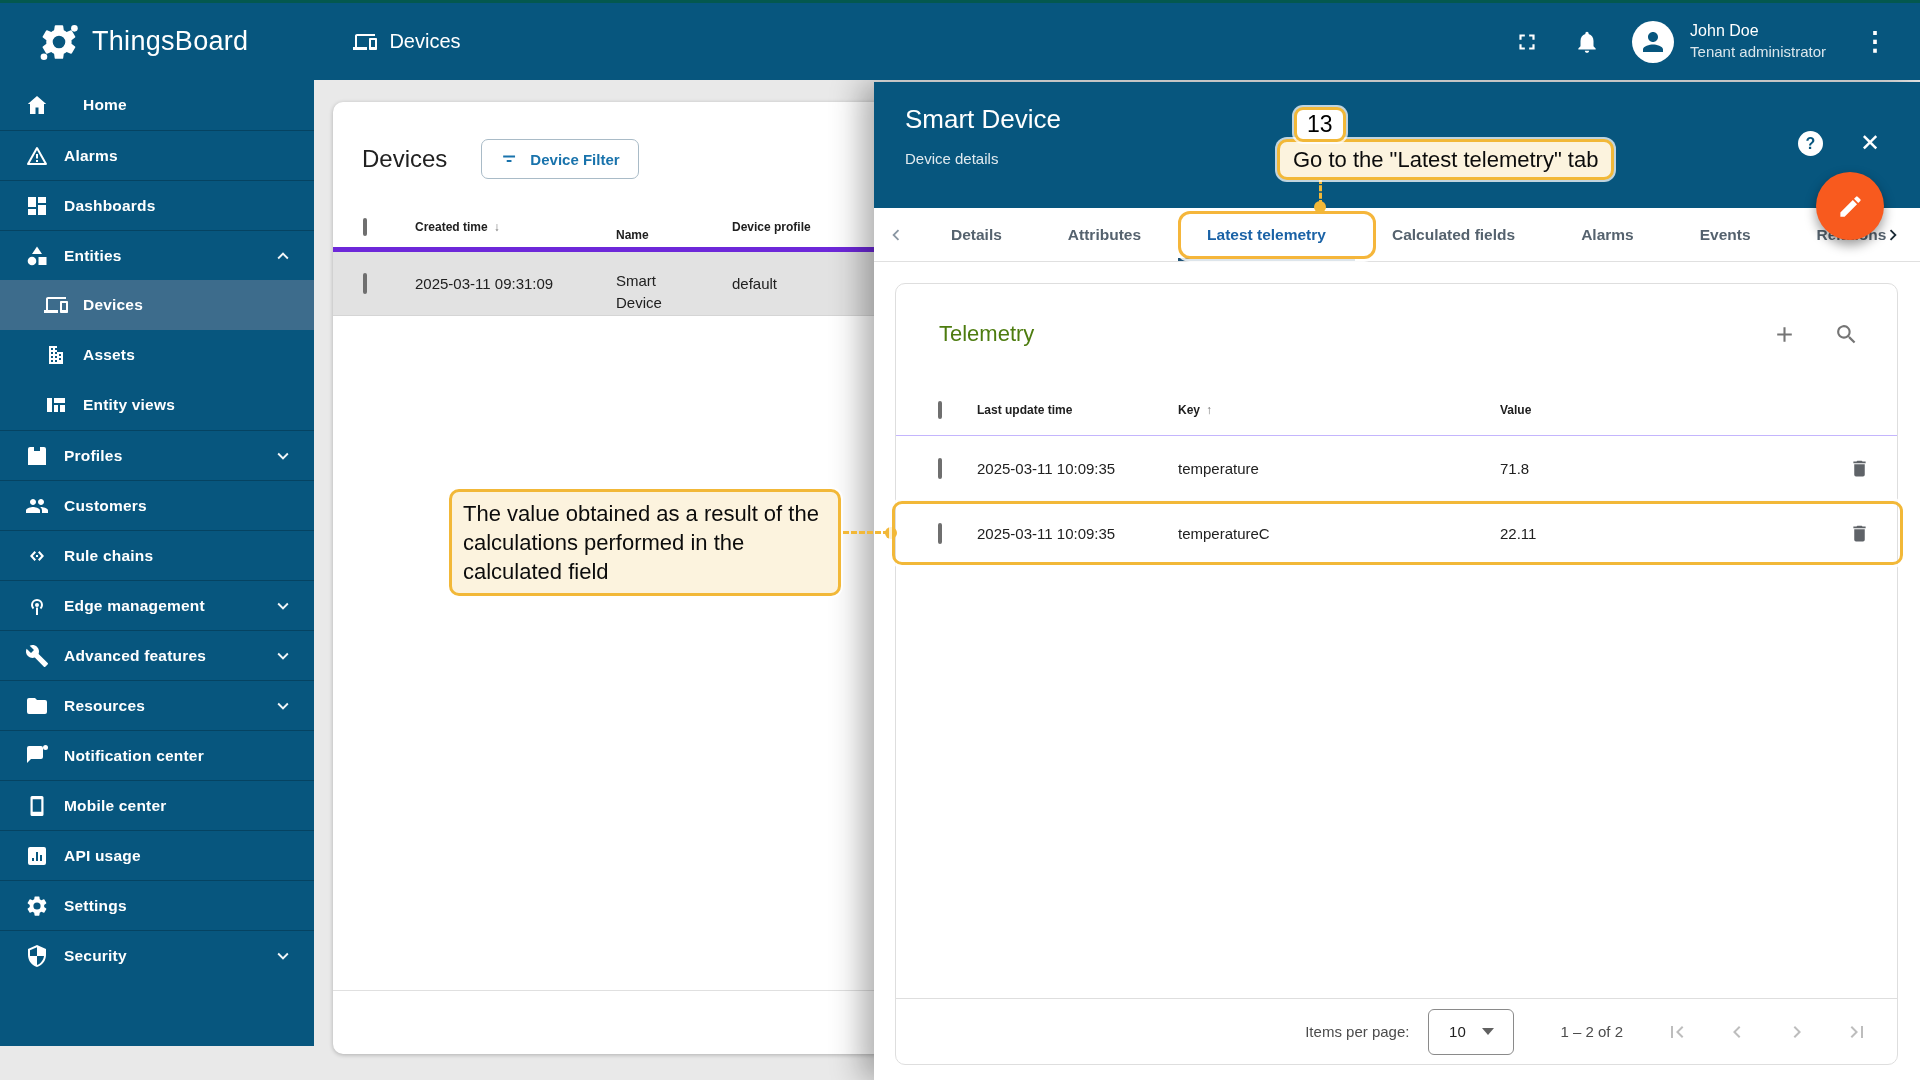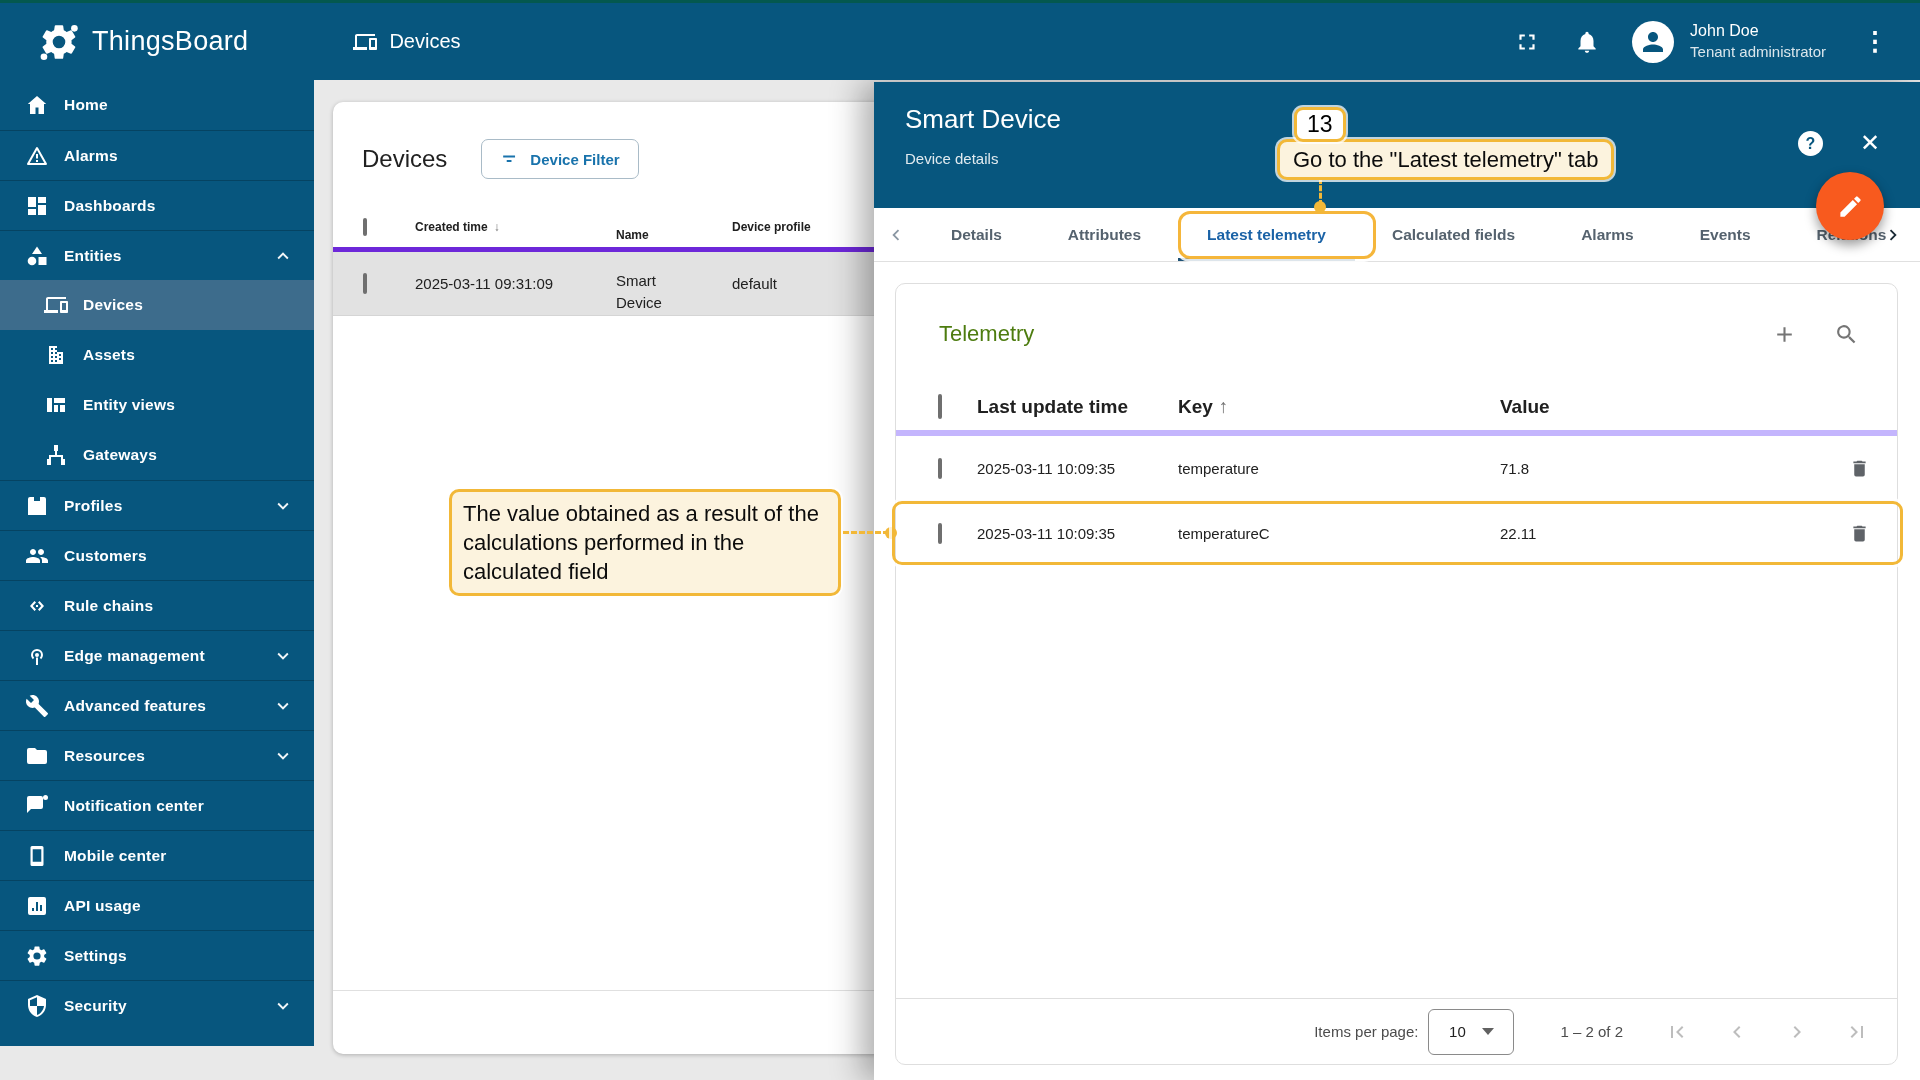--- a/index.html
+++ b/index.html
@@ -25,21 +25,21 @@
   .avatar .icon{width:30px;height:30px;}
   .user-block{line-height:1.3;margin-right:30px;}
   .user-name{font-size:16px;}
   .user-role{font-size:15px;opacity:.85;}
   .kebab{font-size:26px;font-weight:700;cursor:pointer;padding:0 6px;}
 
   
   .sidebar{position:absolute;top:80px;left:0;width:314px;height:966px;background:#07567E;z-index:55;}
   .nav-item{height:50px;display:flex;align-items:center;padding:0 20px 0 25px;color:#fff;cursor:pointer;}
   .nav-item.top{border-top:1px solid rgba(0,0,0,.22);}
-  .nav-item:first-child{border-top:none;}
+  .nav-item:first-child{border-top:none;gap:19px;}
   .nav-item .nav-icon{width:24px;height:24px;margin-right:15px;flex:none;}
   .nav-item.child{padding-left:44px;}
   .nav-item.selected{background:#3D6C8C;}
   .nav-label{font-size:15.5px;font-weight:700;letter-spacing:.2px;}
   .nav-chevron{margin-left:auto;width:22px;height:22px;opacity:.95;}
 
   
   .content-bg{position:absolute;inset:80px 0 0 314px;background:#E9E9E9;}
   .devices-card{position:absolute;left:333px;top:102px;width:557px;height:952px;background:#fff;border-radius:10px;box-shadow:0 1px 4px rgba(0,0,0,.25);z-index:1;}
   .dev-head{height:104px;display:flex;align-items:center;padding:10px 0 0 29px;gap:34px;}
@@ -77,31 +77,31 @@
   .fab{position:absolute;left:1816px;top:172px;width:68px;height:68px;border-radius:50%;background:#F85A1E;box-shadow:0 5px 12px rgba(0,0,0,.4);display:flex;align-items:center;justify-content:center;color:#fff;cursor:pointer;z-index:30;}
   .fab .icon{width:27px;height:27px;}
 
   
   .tel-card{position:absolute;left:21px;top:201px;width:1003px;height:782px;border:1px solid #DEDEDE;border-radius:10px;background:#fff;}
   .tel-head{height:100px;display:flex;align-items:center;padding:0 38px 0 43px;}
   .tel-title{font-size:22px;color:#4d7c0f;}
   .tel-icons{margin-left:auto;display:flex;gap:37px;color:#757575;}
   .tel-icons .icon{width:25px;height:25px;cursor:pointer;}
   .t-row{display:flex;align-items:center;padding-left:42px;}
-  .t-header{height:52px;border-bottom:6px solid #c4b5fd;font-size:19px;font-weight:700;color:#202020;}
+  .t-header{height:52px;border-bottom:1px solid #c4b5fd;font-size:12px;font-weight:700;color:#202020;}
   .t-check{width:39px;flex:none;}
   .t-time{width:201px;flex:none;}
   .t-key{width:322px;flex:none;}
   .t-value{flex:1;}
   .t-action{width:64px;flex:none;display:flex;justify-content:center;margin-right:6px;}
   .t-data{height:65px;font-size:15px;color:#212121;}
   .t-data.first{border-bottom:1px solid #EFEFEF;}
   .trash-btn{width:21px;height:21px;color:#5F6368;cursor:pointer;}
   .t-pagination{position:absolute;bottom:0;left:0;right:0;height:66px;border-top:1px solid #DEDEDE;display:flex;align-items:center;justify-content:flex-end;padding-right:28px;color:#4c4c4c;font-size:15px;}
-  .pp-label{margin-right:10px;}
+  .pp-label{margin-right:19px;}
   .pp-select{width:86px;height:46px;border:1px solid #8A8A8A;border-radius:6px;display:flex;align-items:center;justify-content:center;gap:16px;cursor:pointer;color:#212121;}
   .pp-caret{width:0;height:0;border-left:6px solid transparent;border-right:6px solid transparent;border-top:7px solid #616161;}
   .pp-range{margin-left:46px;}
   .pager{display:flex;gap:36px;margin-left:42px;color:#BDBDBD;}
   .pager .icon{width:24px;height:24px;}
 
   
   .ann{position:absolute;z-index:40;}
   .callout{background:#FCF3DE;border:3px solid #F2B838;border-radius:10px;color:#0c0c0c;box-shadow:0 0 0 2px rgba(255,255,255,.75);}
   .badge-13{left:1294px;top:107px;padding:1px 10px;background:#fff;border:3px solid #F2B838;border-radius:9px;font-size:23px;z-index:42;box-shadow:0 0 0 2px rgba(255,255,255,.75);}
@@ -223,28 +223,20 @@
         <span class="nav-label">Assets</span>
       </div>
     <div class="nav-item child">
         <span class="icon nav-icon">
           <svg viewBox="0 0 24 24">
             <path d="M3 5h5v14H3zm7 0h11v5H10zm0 7h4v7h-4zm6 0h5v7h-5z"></path>
           </svg>
         </span>
         <span class="nav-label">Entity views</span>
       </div>
-    <div class="nav-item child">
-        <span class="icon nav-icon">
-          <svg viewBox="0 0 24 24">
-            <path d="M10 2h4v6h-4zM3 16h4v6H3zm14 0h4v6h-4zM11 8h2v4h6v4h-2v-2H7v2H5v-4h6z"></path>
-          </svg>
-        </span>
-        <span class="nav-label">Gateways</span>
-      </div>
     <div class="nav-item top">
         <span class="icon nav-icon">
           <svg viewBox="0 0 24 24">
             <path d="M5 3h14a2 2 0 0 1 2 2v16H3V5a2 2 0 0 1 2-2zm4 0v4h6V3zM7 11h6v2H7zm0 4h10v2H7z"></path>
           </svg>
         </span>
         <span class="nav-label">Profiles</span>
         <span class="icon nav-chevron">
           <svg viewBox="0 0 24 24">
             <path d="M7.41 8.59 12 13.17l4.59-4.58L18 10l-6 6-6-6z"></path>

